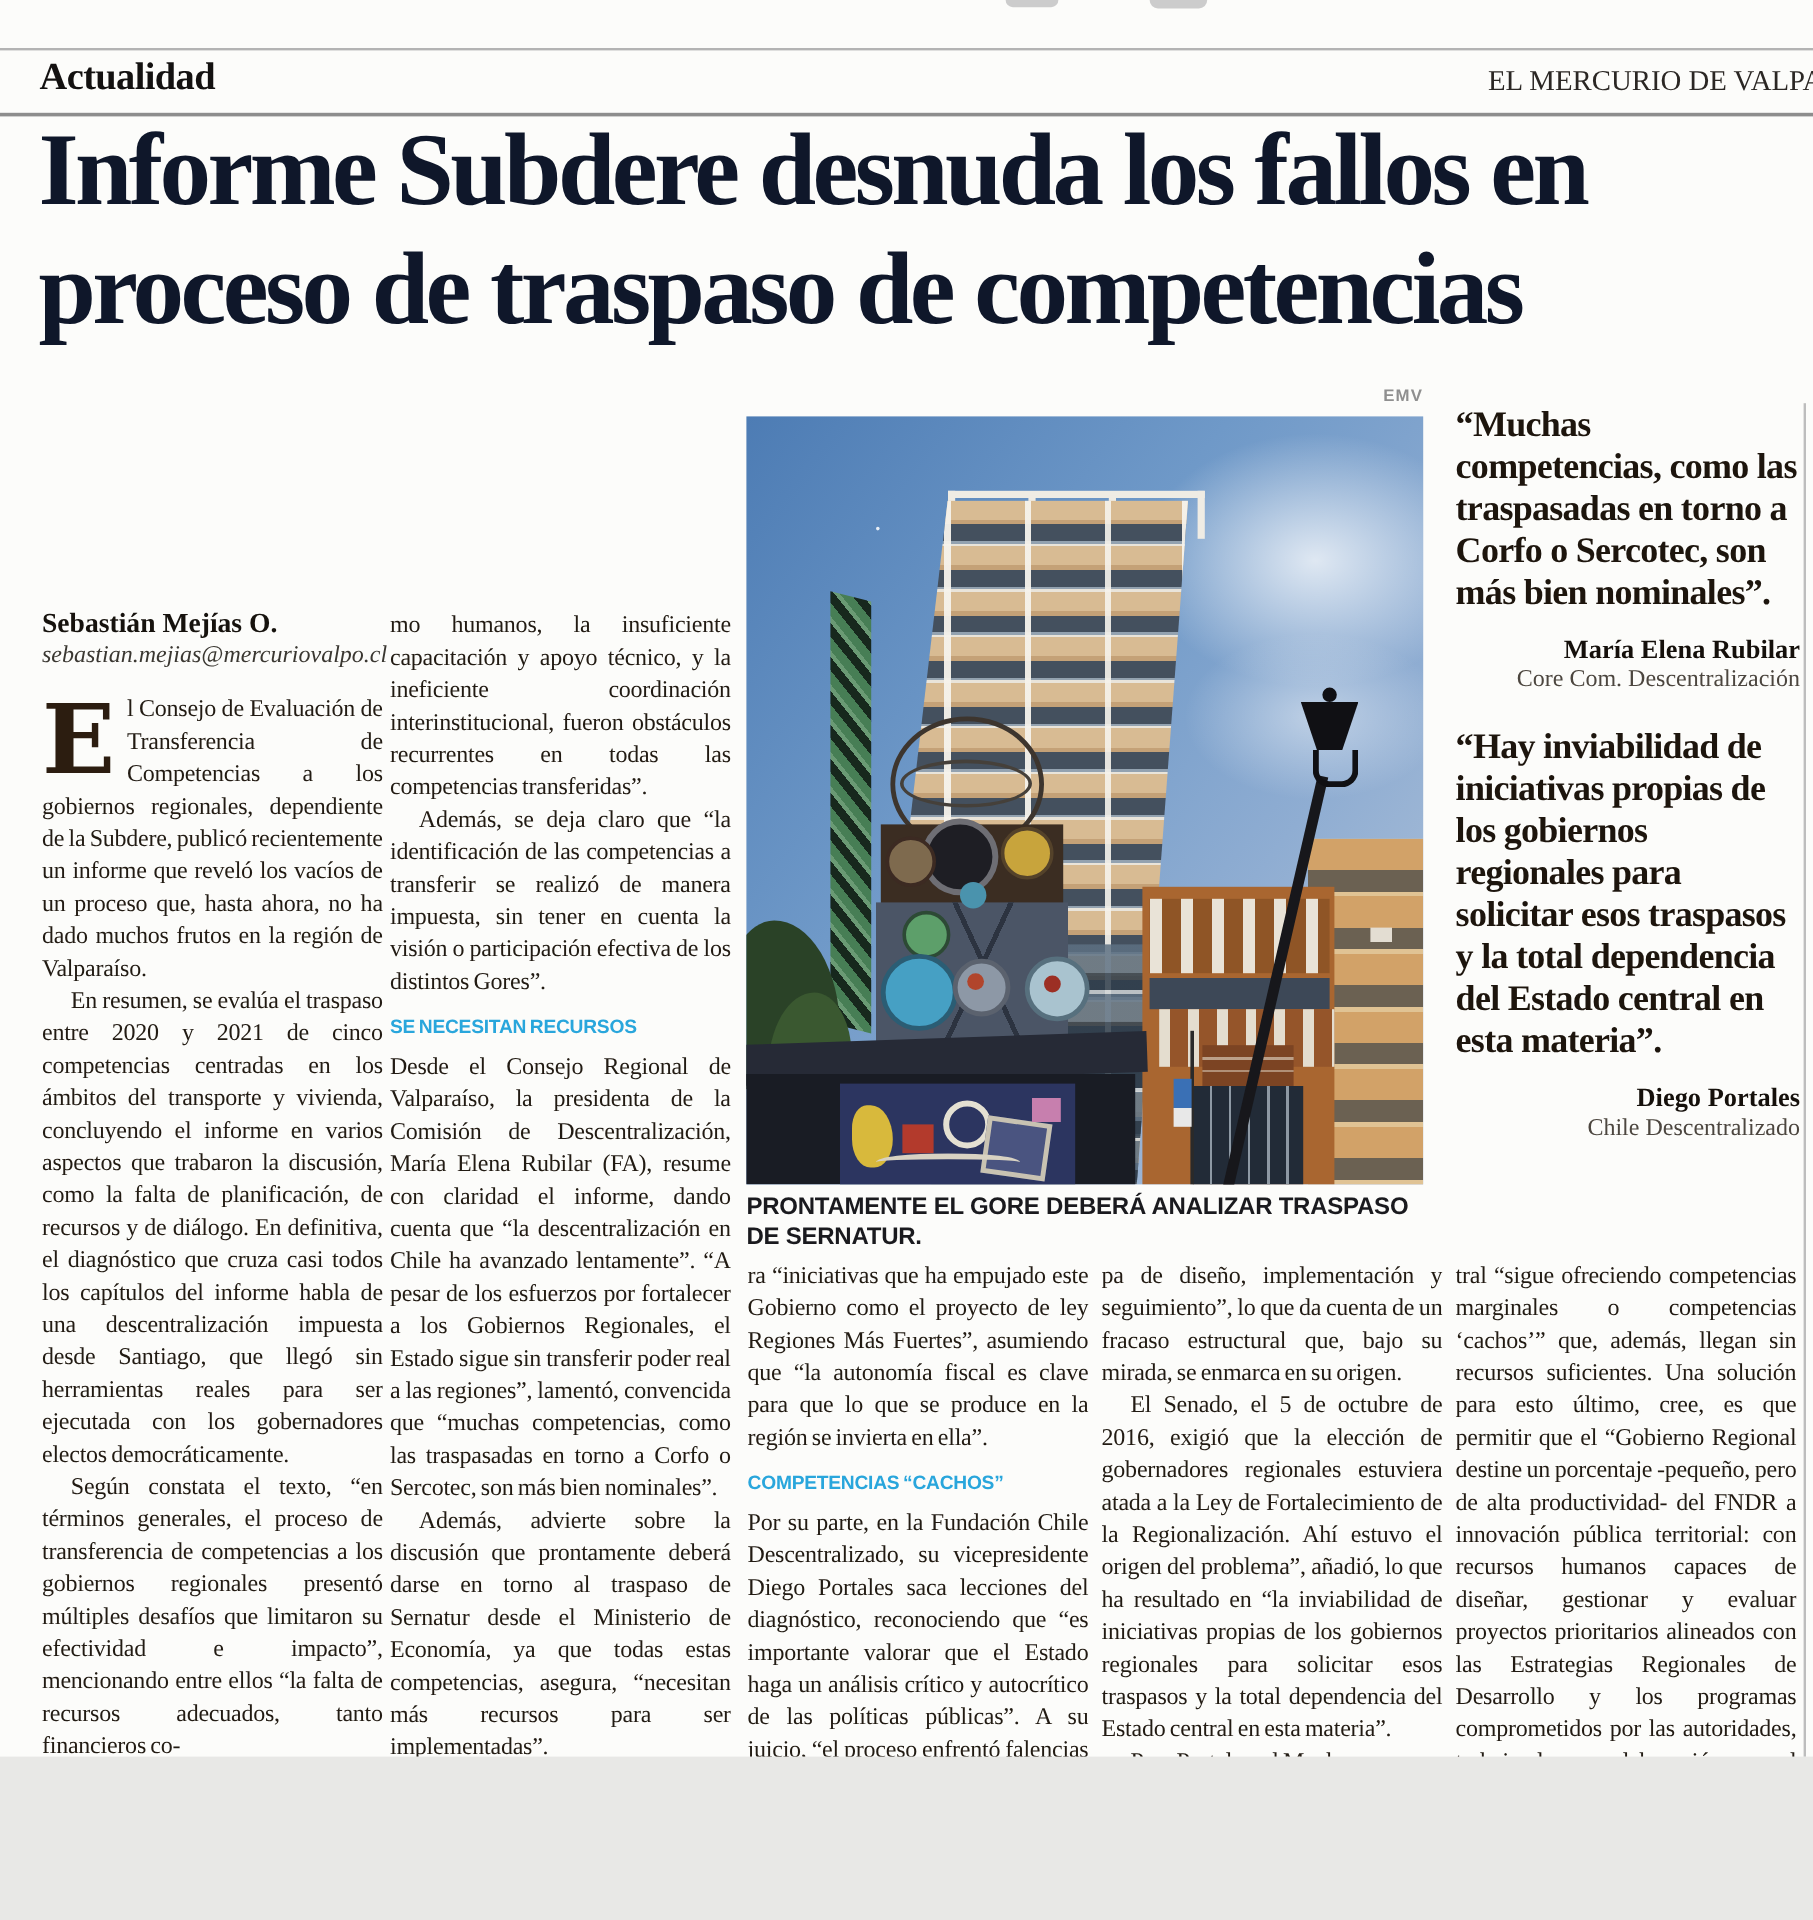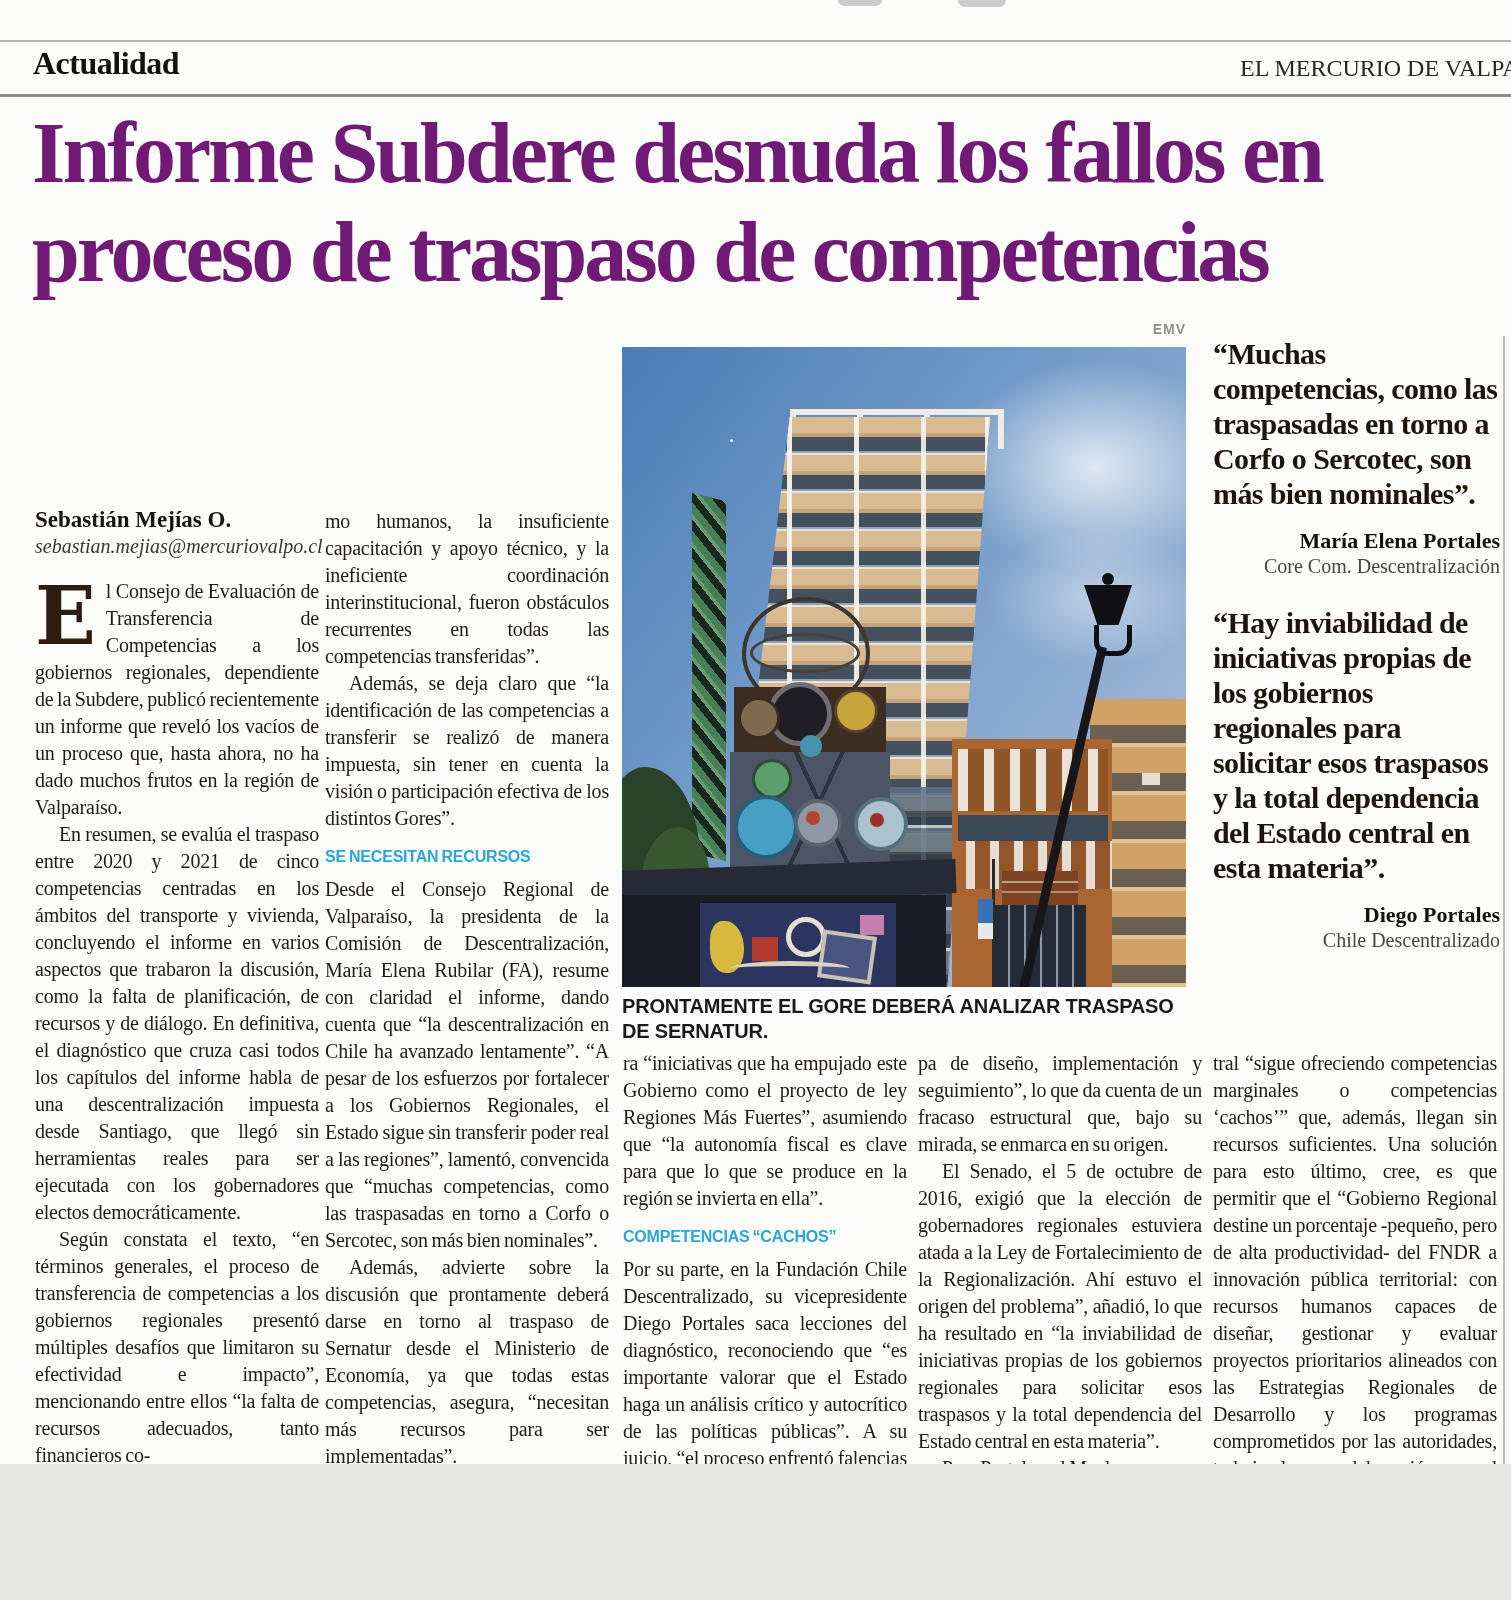--- a/index.html
+++ b/index.html
@@ -5,22 +5,22 @@
   html,body{margin:0;padding:0;background:#e8e8e6;}
   :root{--accent:#29a6dc;--ink:#221b13;}
   #page{position:relative;width:1511px;height:1464px;background:#fcfcfa;overflow:hidden;
         font-family:"Liberation Serif",serif;text-decoration:underline;}
   .rule{position:absolute;}
   
   .section-label{position:absolute;left:33px;top:44px;font:bold 32px/38px "Liberation Serif",serif;
      color:#131110;letter-spacing:-0.5px;}
   .masthead{position:absolute;left:1240px;top:54px;width:271px;font:24px/28px "Liberation Serif",serif;
      color:#2b2724;white-space:nowrap;overflow:hidden;}
-  .headline{position:absolute;left:32px;top:104px;width:1474px;font:bold 86px/99px "Liberation Serif",serif;
-     letter-spacing:-3px;color:#701a75;}
+  .headline{position:absolute;left:32px;top:92px;width:1474px;font:bold 86px/99px "Liberation Serif",serif;
+     letter-spacing:-3px;color:#0f172a;}
   
   .kicker{position:absolute;left:35px;top:336px;width:592px;font:italic 33px/42px "Liberation Serif",serif;color:#38332d;}
   .kicker-label{font:bold 30px/42px "Liberation Sans",sans-serif;color:var(--accent);font-style:normal;letter-spacing:-0.5px;}
   .byline{position:absolute;left:35px;top:506px;width:280px;}
   .byline .name{font:bold 23px/27px "Liberation Serif",serif;color:#16120d;}
   .byline .mail{font:italic 20px/26px "Liberation Serif",serif;color:#3a3731;}
   
   .col{position:absolute;width:284px;font-size:20px;line-height:27px;color:var(--ink);
        text-align:justify;letter-spacing:-0.2px;word-spacing:-1.2px;overflow:hidden;}
   .col p{margin:0;}
@@ -177,21 +177,21 @@
 
   <div class="col" style="left:918px;top:1050px;height:528px;">
     <p>pa de diseño, implementación y seguimiento”, lo que da cuenta de un fracaso estructural que, bajo su mirada, se enmarca en su origen.</p>
     <p class="ind">El Senado, el 5 de octubre de 2016, exigió que la elección de gobernadores regionales estuviera atada a la Ley de Fortalecimiento de la Regionalización. Ahí estuvo el origen del problema”, añadió, lo que ha resultado en “la inviabilidad de iniciativas propias de los gobiernos regionales para solicitar esos traspasos y la total dependencia del Estado central en esta materia”.</p>
     <p class="ind">Para Portales, el Muchas cen-</p>
   </div>
 
   <div class="quotes">
     <div class="quote">“Muchas competencias, como las traspasadas en torno a Corfo o Sercotec, son más bien nominales”.</div>
     <div class="attr">
-      <div class="qname">María Elena Portales</div>
+      <div class="qname">María Elena Rubilar</div>
       <div class="qrole">Core Com. Descentralización</div>
     </div>
     <div class="quote">“Hay inviabilidad de iniciativas propias de los gobiernos regionales para solicitar esos traspasos y la total dependencia del Estado central en esta materia”.</div>
     <div class="attr">
       <div class="qname">Diego Portales</div>
       <div class="qrole">Chile Descentralizado</div>
     </div>
   </div>
 
   <div class="col" style="left:1213px;top:1050px;height:528px;">

